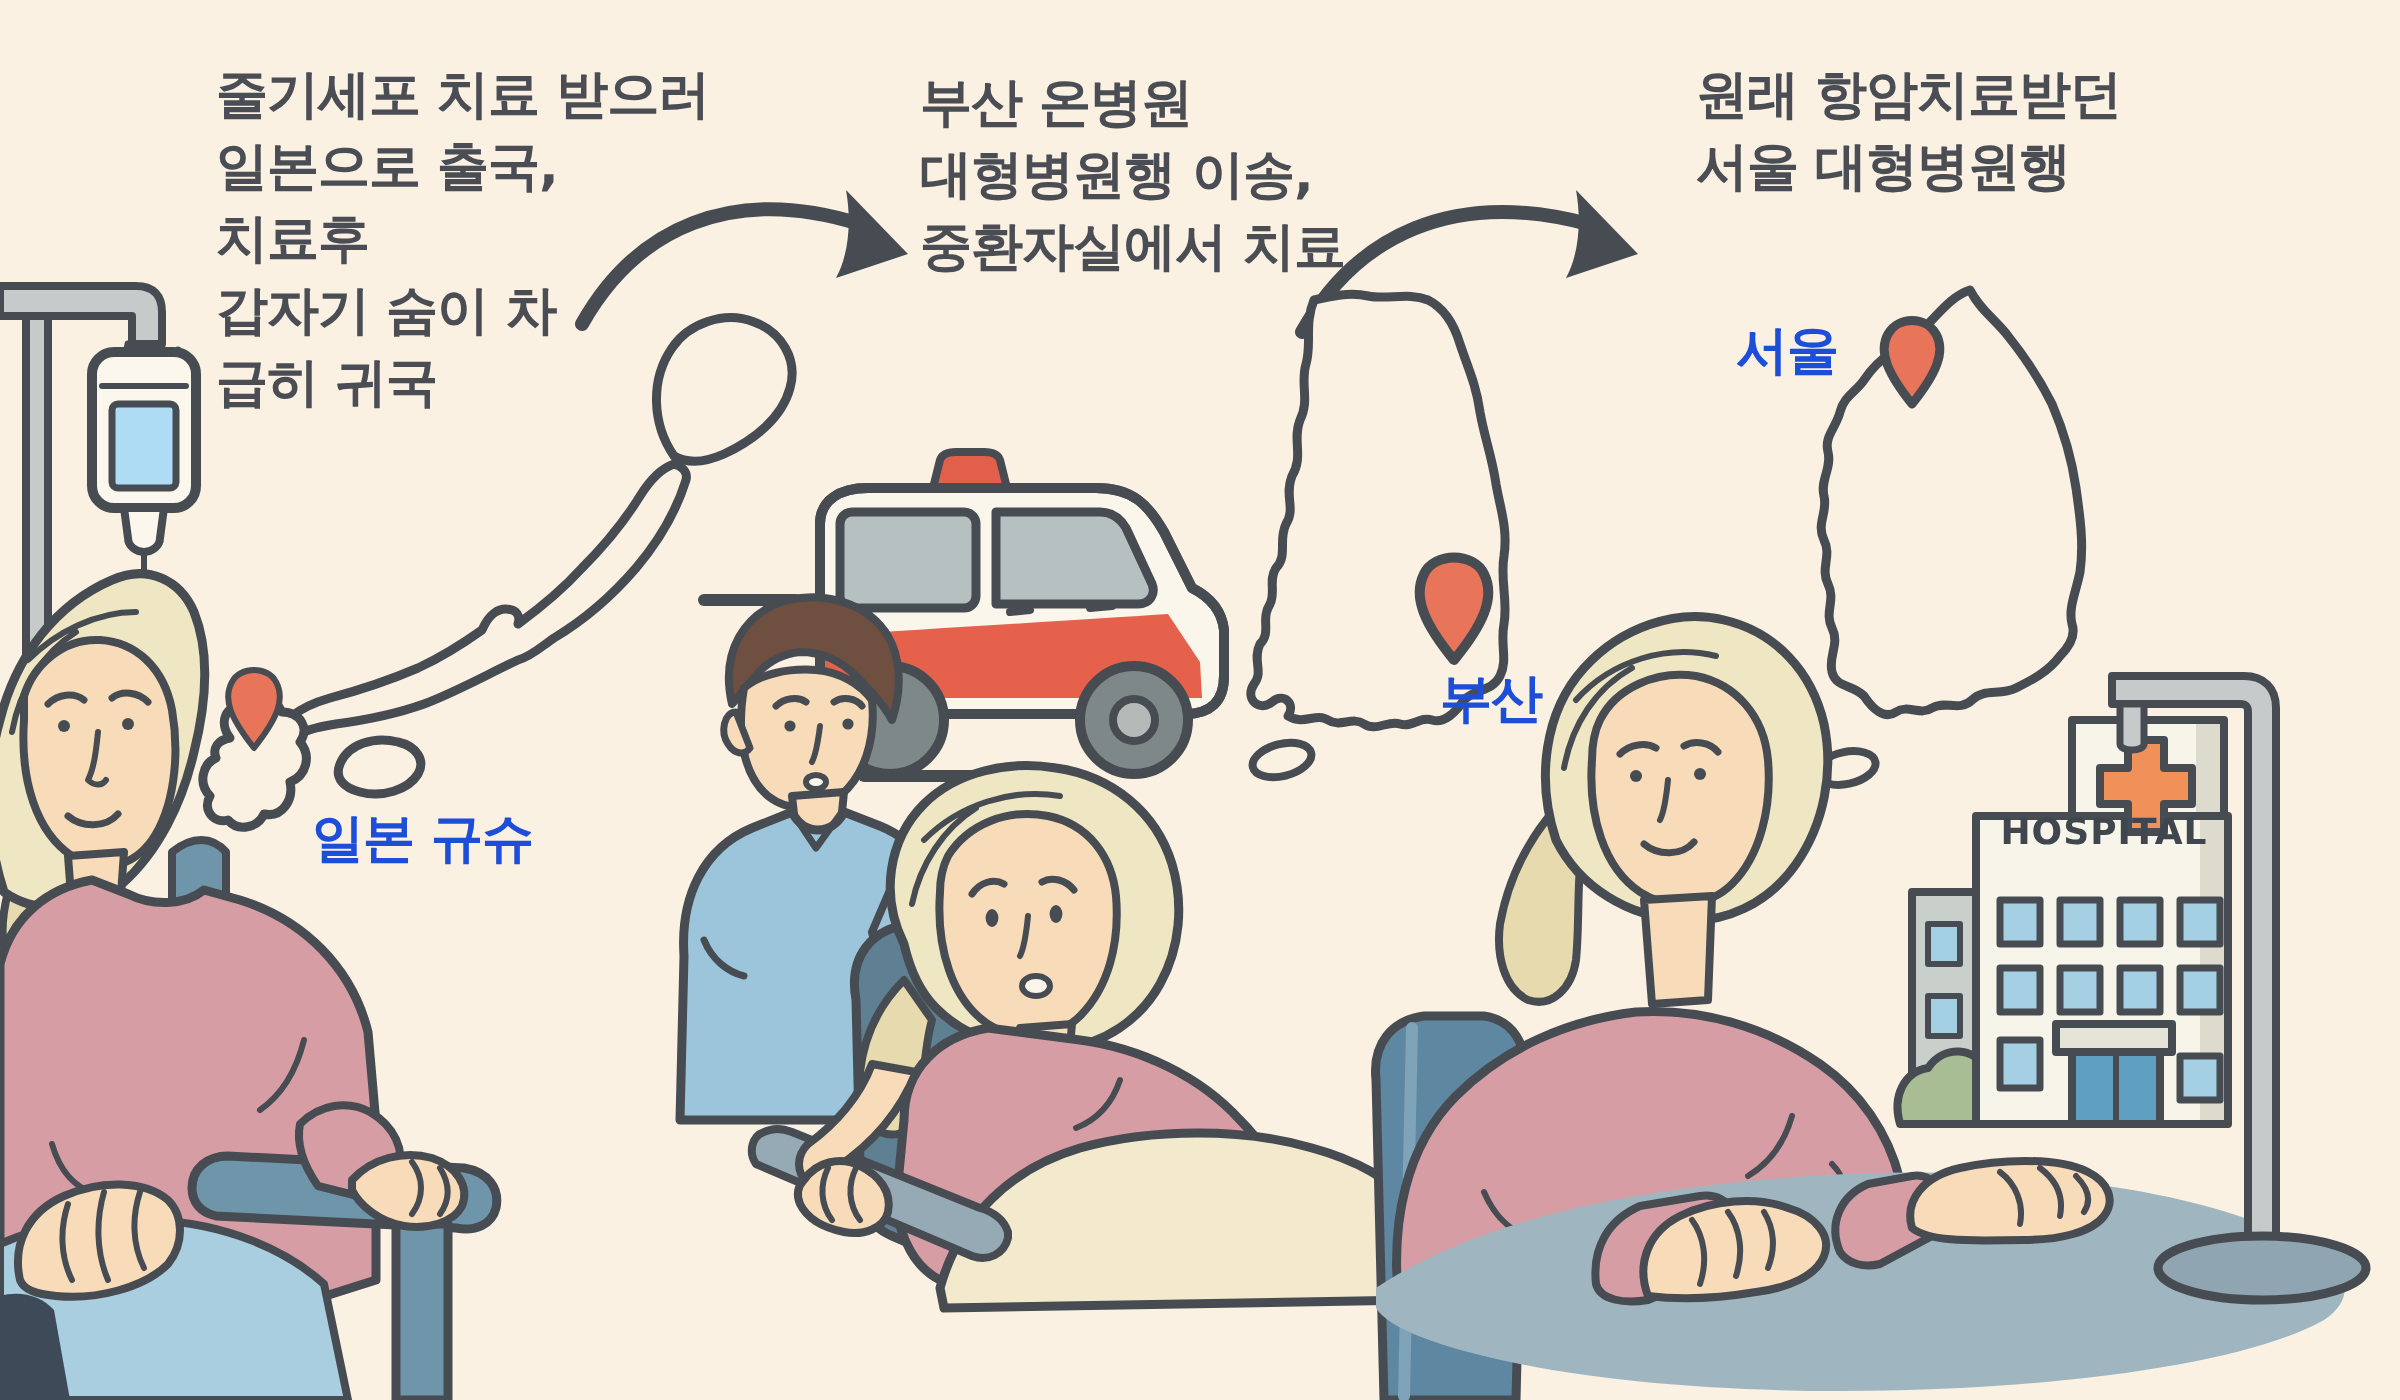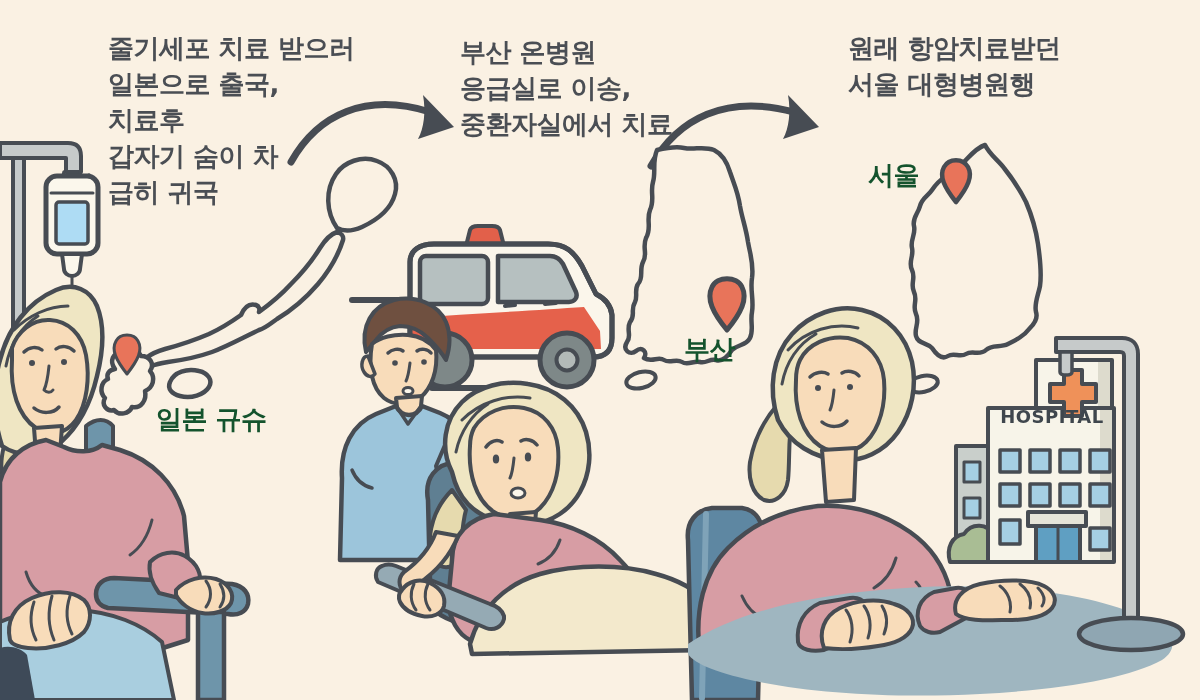--- a/index.html
+++ b/index.html
@@ -2,21 +2,21 @@
 <html><head>
 <meta charset="utf-8">
 <style>
   html,body{margin:0;padding:0;}
   body{width:1200px;height:700px;overflow:hidden;background:#FAF1E3;
        font-family:"DejaVu Sans","Liberation Sans",sans-serif;}
   .stage{position:relative;width:1200px;height:612px;background:#FAF1E3;}
   svg{position:absolute;left:0;top:0;}
   .ink{stroke:#474C53;stroke-linecap:round;stroke-linejoin:round;}
   .caption{position:absolute;color:#4A4E54;font-weight:700;font-size:26px;line-height:36px;letter-spacing:-0.5px;}
-  .maplabel{position:absolute;color:#14532d;font-weight:600;font-size:26px;letter-spacing:-0.5px;}
+  .maplabel{position:absolute;color:#1d4ed8;font-weight:600;font-size:26px;letter-spacing:-0.5px;}
   .hospital-sign{position:absolute;left:990px;top:406px;width:124px;text-align:center;
        color:#3F464D;font-weight:700;font-size:18px;letter-spacing:0.5px;
        font-family:"DejaVu Sans","Liberation Sans",sans-serif;}
 </style>
 </head>
 <body>
 
 <div class="stage">
 <svg width="1200" height="700" viewBox="0 0 1200 700">
 
@@ -192,27 +192,27 @@
 <div class="caption" style="left:108px;top:30px">
   <div>줄기세포 치료 받으러</div>
   <div>일본으로 출국,</div>
   <div>치료후</div>
   <div>갑자기 숨이 차</div>
   <div>급히 귀국</div>
 </div>
 
 <div class="caption" style="left:460px;top:34px">
   <div>부산 온병원</div>
-  <div>응급실로 이송,</div>
+  <div>대형병원행 이송,</div>
   <div>중환자실에서 치료</div>
 </div>
 
 <div class="caption" style="left:848px;top:30px">
   <div>원래 항암치료받던</div>
   <div>서울 대형병원행</div>
 </div>
 
 <div class="maplabel" style="left:156px;top:402px">일본 규슈</div>
-<div class="maplabel" style="left:684px;top:332px">부산</div>
+<div class="maplabel" style="left:720px;top:332px">부산</div>
 <div class="maplabel" style="left:868px;top:158px">서울</div>
 
 <div class="hospital-sign">HOSPITAL</div>
 </div>
 
 </body></html>

